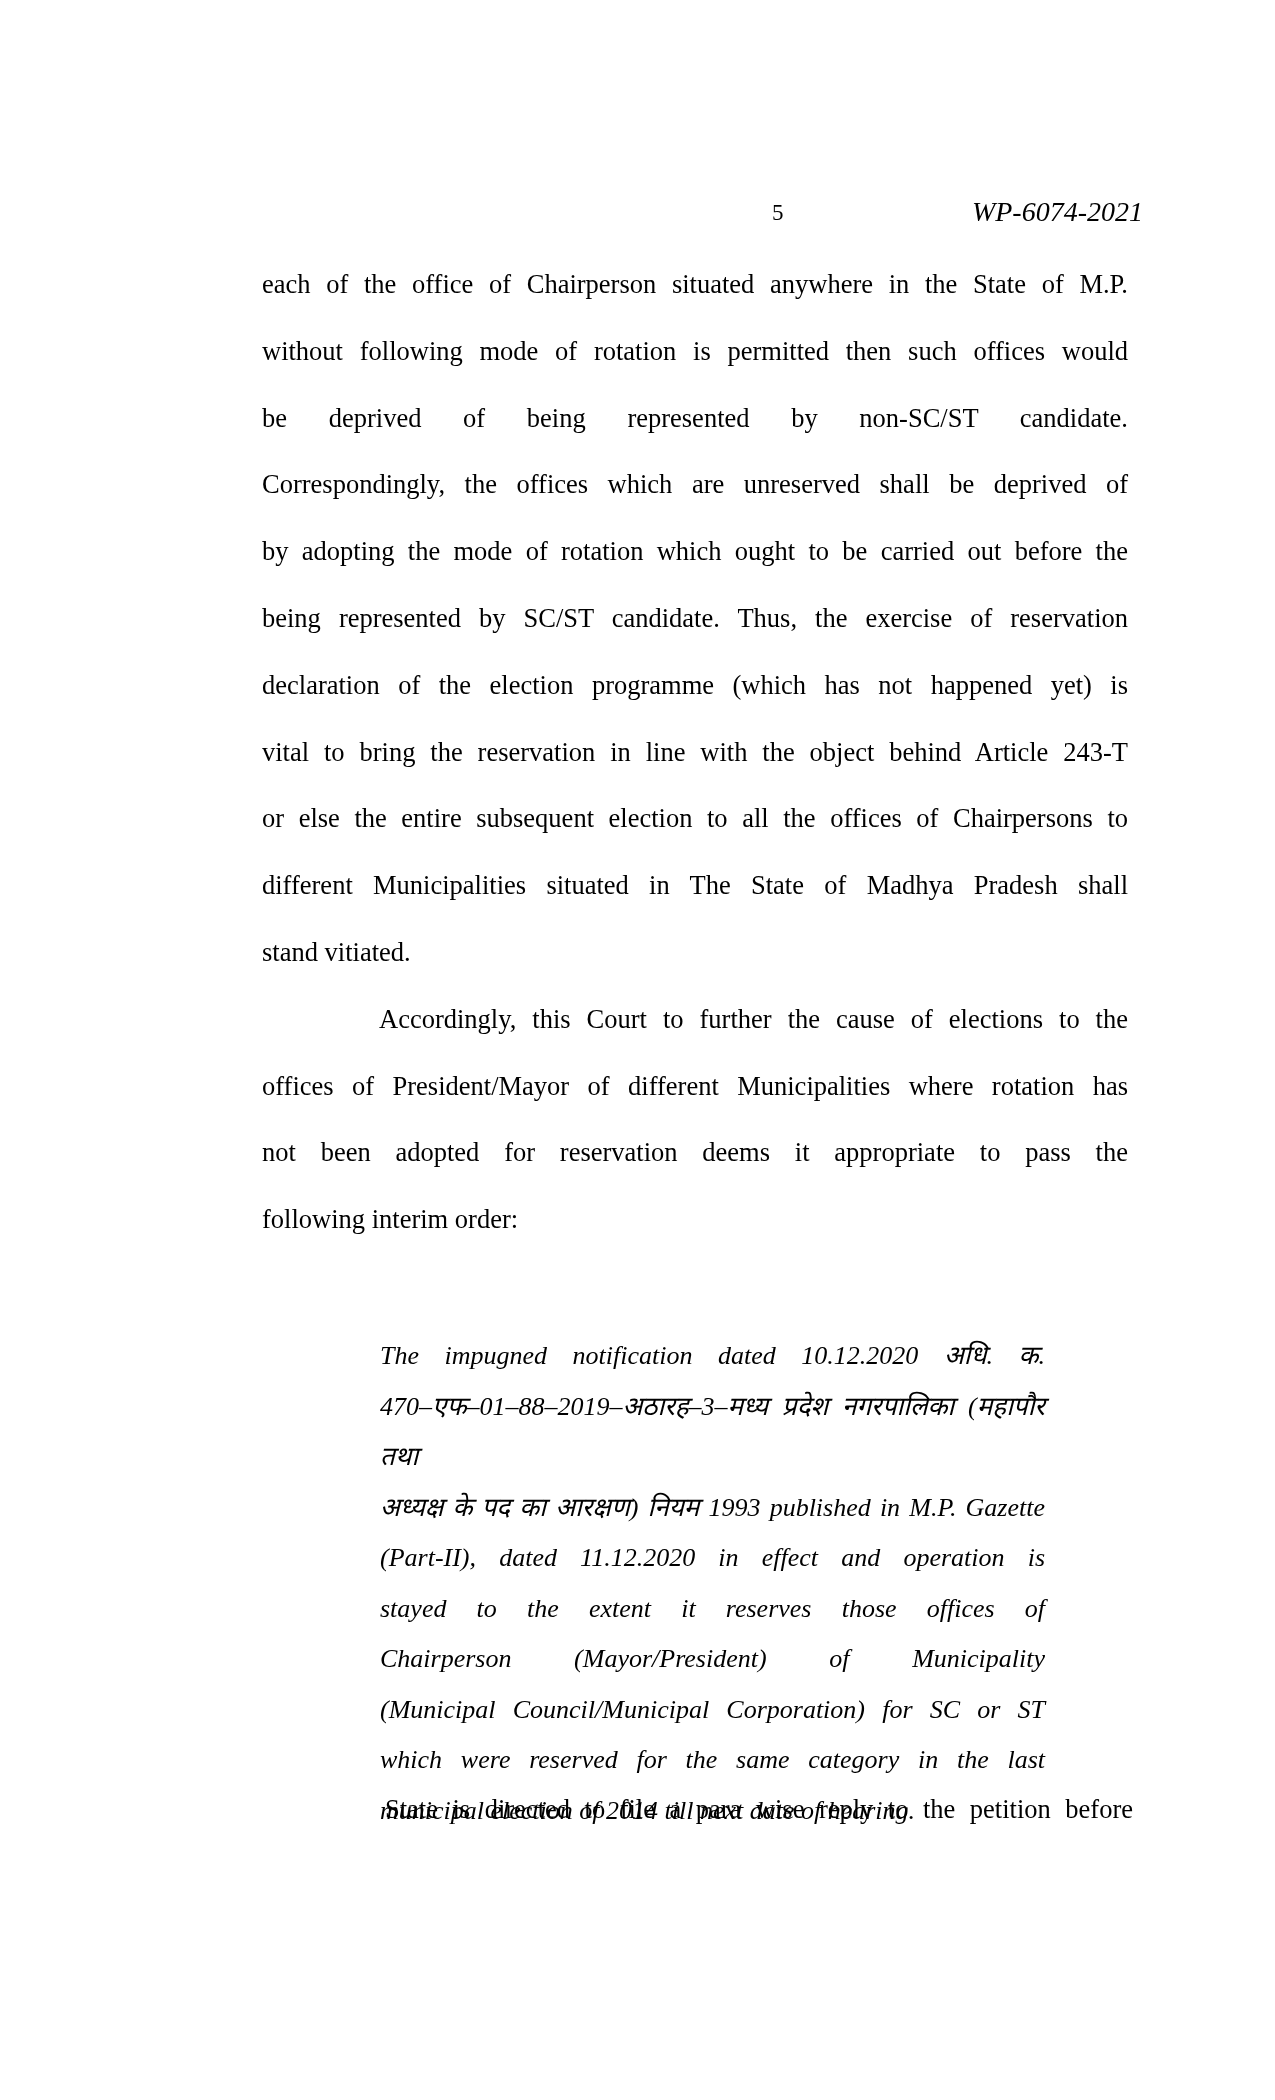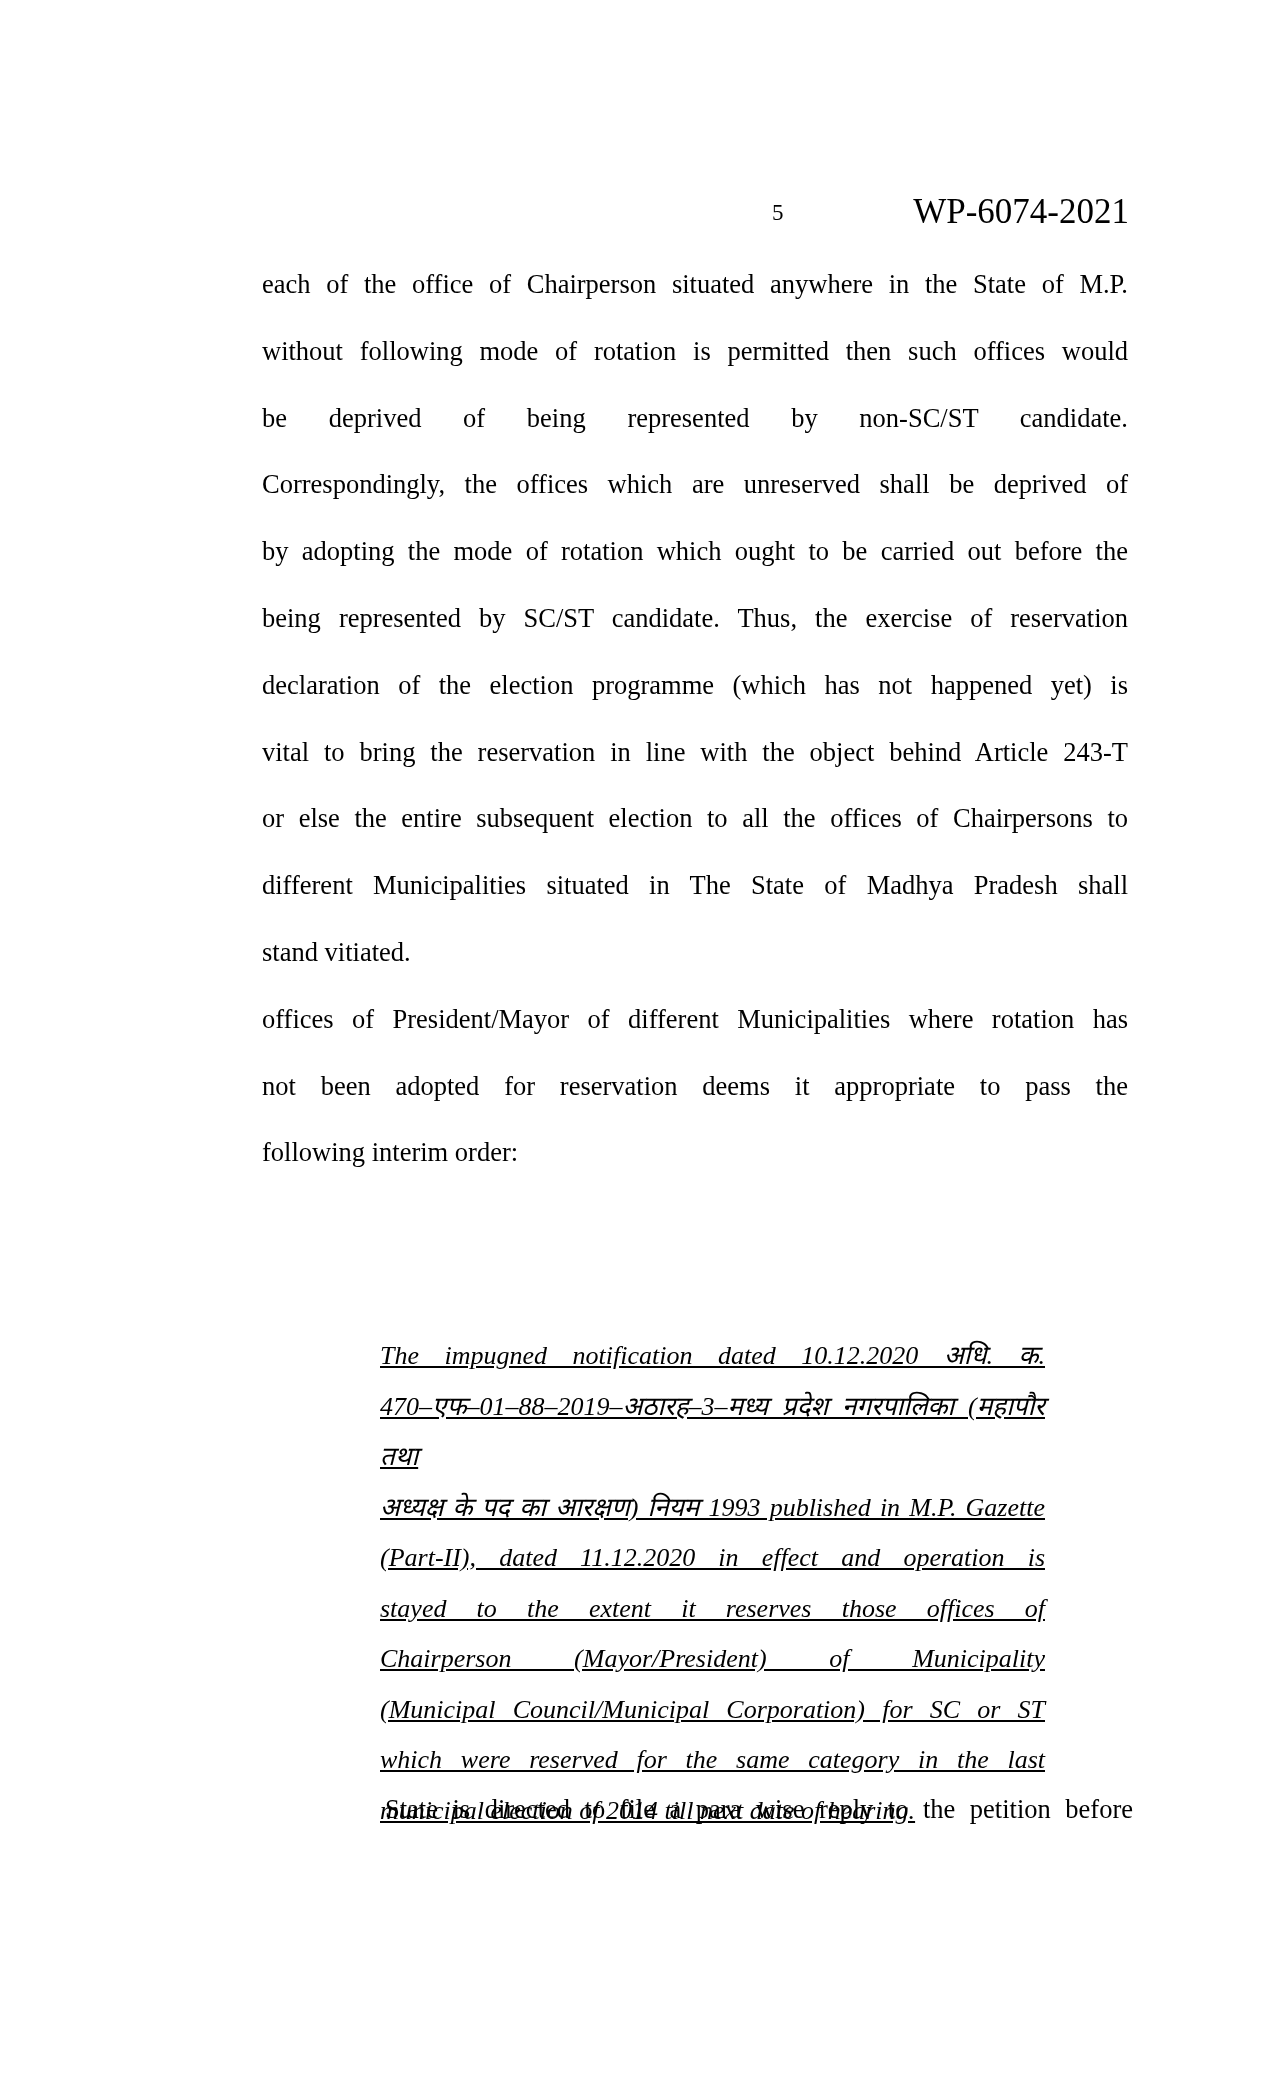--- a/index.html
+++ b/index.html
@@ -20,23 +20,24 @@
   .header-pagenum {
     position: absolute;
     top: 201px;
     left: 772px;
     font-size: 23px;
     line-height: 23px;
   }
   .header-case {
     position: absolute;
     top: 199px;
-    right: 146px;
-    font-size: 35px;
+    right: 132px;
+    font-size: 28px;
     line-height: 26px;
+    font-style: italic;
   }
   .body-block {
     position: absolute;
     left: 262px;
     top: 251px;
     width: 866px;
     font-size: 26.5px;
     line-height: 66.8px;
   }
   .bline {
@@ -55,21 +56,20 @@
     left: 380px;
     top: 1331px;
     width: 665px;
     font-size: 26px;
     line-height: 50.5px;
     font-style: italic;
   }
   .qline {
     text-align: justify;
     text-align-last: justify;
-    text-decoration: underline;
   }
   .qline.no-just {
     text-align-last: left;
   }
   .closing-line {
     position: absolute;
     left: 385px;
     top: 1784px;
     width: 748px;
     font-size: 26.5px;
@@ -92,20 +92,21 @@
     <div class="bline">be deprived of being represented by non-SC/ST candidate.</div>
     <div class="bline">Correspondingly, the offices which are unreserved shall be deprived of</div>
     <div class="bline">by adopting the mode of rotation which ought to be carried out before the</div>
     <div class="bline">being represented by SC/ST candidate. Thus, the exercise of reservation</div>
     <div class="bline">declaration of the election programme  (which has not happened yet) is</div>
     <div class="bline">vital to bring the reservation in line with the object behind Article   243-T</div>
     <div class="bline">or else the entire subsequent election to all the offices of Chairpersons to</div>
     <div class="bline">different Municipalities situated in The State of Madhya Pradesh shall</div>
     <div class="bline no-just">stand vitiated.</div>
 
+    <div class="bline indent">Accordingly, this Court to further the cause of elections to the</div>
     <div class="bline">offices of President/Mayor of different Municipalities where rotation has</div>
     <div class="bline">not been adopted for reservation deems it appropriate to pass the</div>
     <div class="bline no-just">following interim  order:</div>
   </div>
 
   <div class="quote-block">
     <div class="qline">The impugned notification dated 10.12.2020 अधि. क.</div>
     <div class="qline">470–एफ–01–88–2019–अठारह–3–मध्य प्रदेश नगरपालिका (महापौर तथा</div>
     <div class="qline">अध्यक्ष के पद का आरक्षण) नियम 1993 published in M.P. Gazette</div>
     <div class="qline">(Part-II), dated 11.12.2020 in effect and operation is</div>

